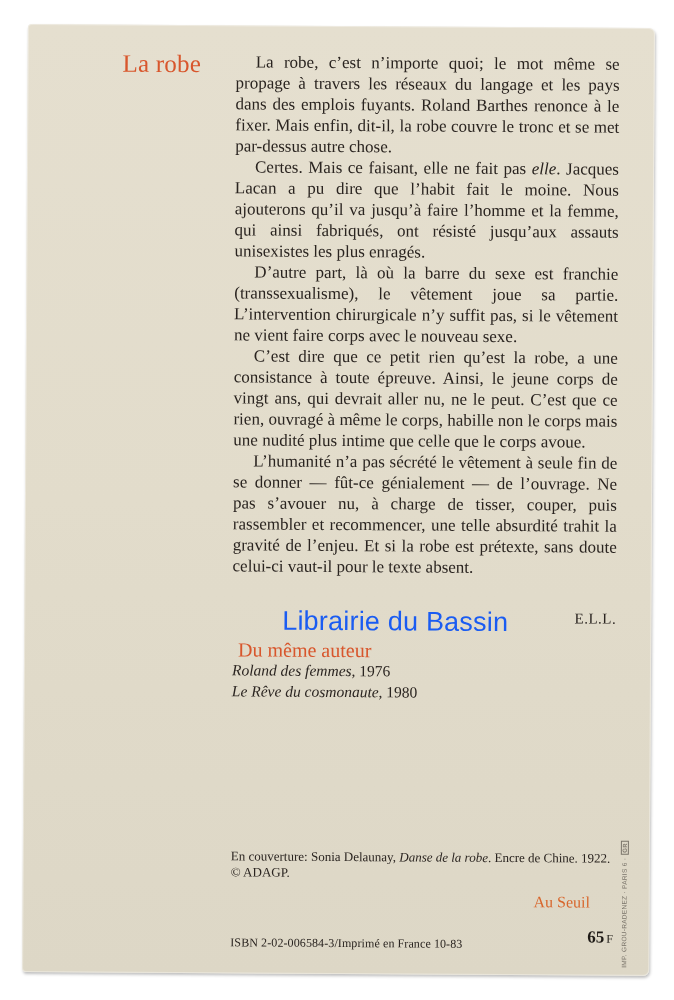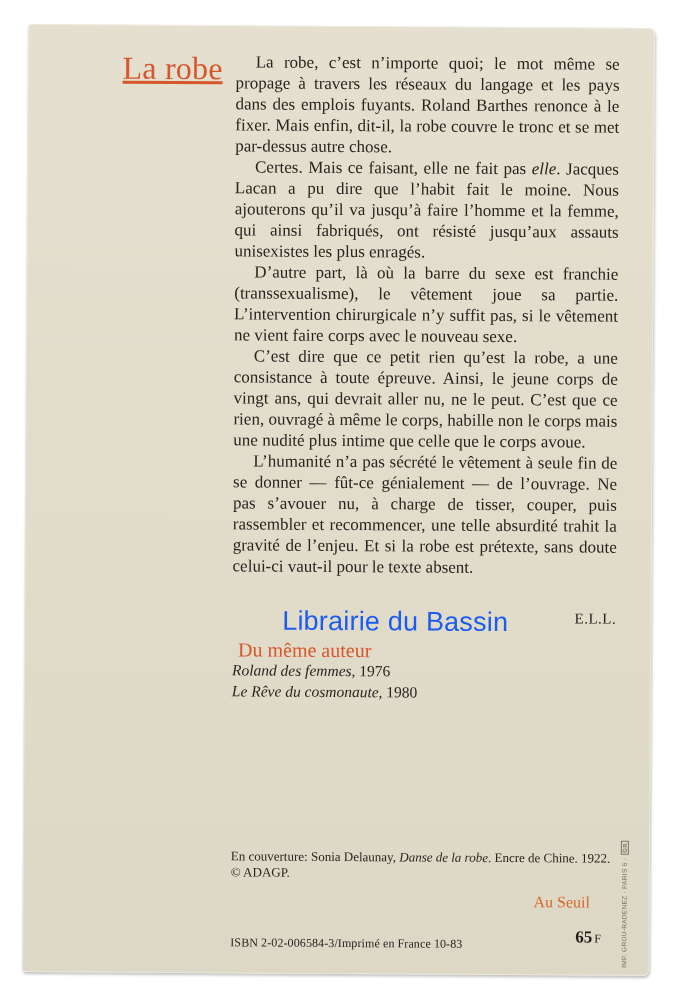--- a/index.html
+++ b/index.html
@@ -16,25 +16,24 @@
       width: 627px; height: 948px;
       background: linear-gradient(180deg, #e5dfcf 0%, #e2dccb 50%, #ddd7c6 100%);
       border-radius: 4px 6px 6px 4px;
       box-shadow: 1px 2px 3px rgba(0,0,0,0.25), inset 0 0 0 1px rgba(255,255,255,0.35);
       transform: rotate(0.35deg);
       transform-origin: center;
     }
     .title {
       position: absolute;
       left: 95px; top: 25px;
-      font-size: 32px;
+      font-size: 25px;
       color: #d8562c;
       margin: 0; font-weight: normal;
       letter-spacing: 0.2px;
-      text-decoration: underline;
     }
     .body-text {
       position: absolute;
       left: 208px; top: 26px;
       width: 384px;
       font-size: 17px;
       line-height: 21px;
       color: #2a2420;
       text-align: justify;
     }
@@ -104,21 +103,21 @@
     }
     .isbn {
       position: absolute;
       left: 208px; top: 910px;
       font-size: 12px;
       color: #2a2420;
       letter-spacing: 0.1px;
     }
     .price {
       position: absolute;
-      left: 553px; top: 900px;
+      left: 565px; top: 900px;
       font-size: 17px;
       font-weight: bold;
       color: #1e1a16;
     }
     .price .unit {
       font-size: 12px;
       font-weight: normal;
       margin-left: 2px;
     }
     .printer {

